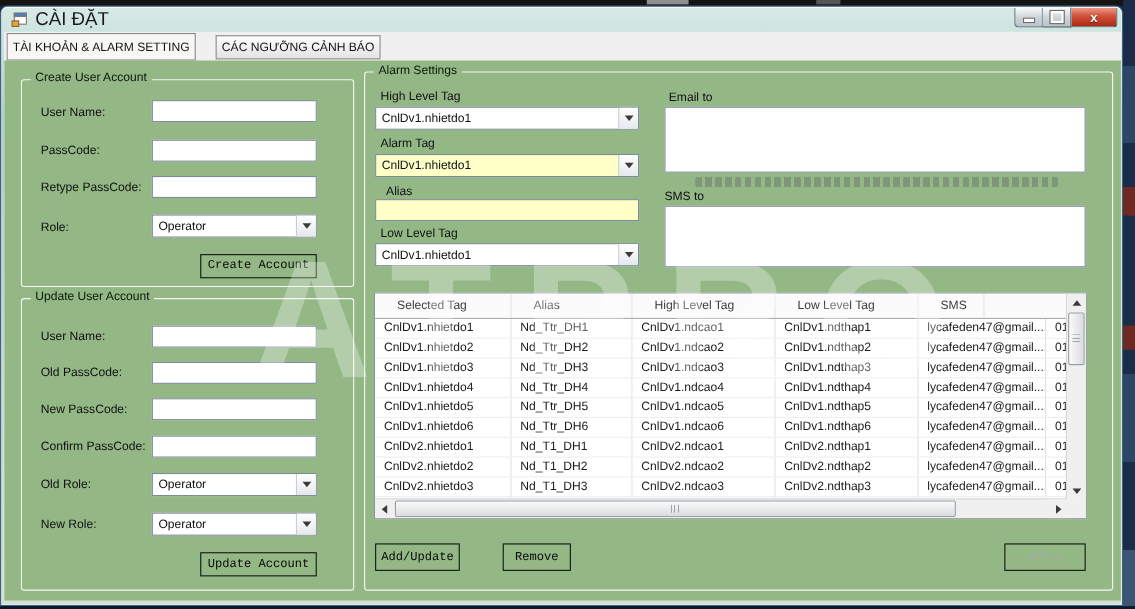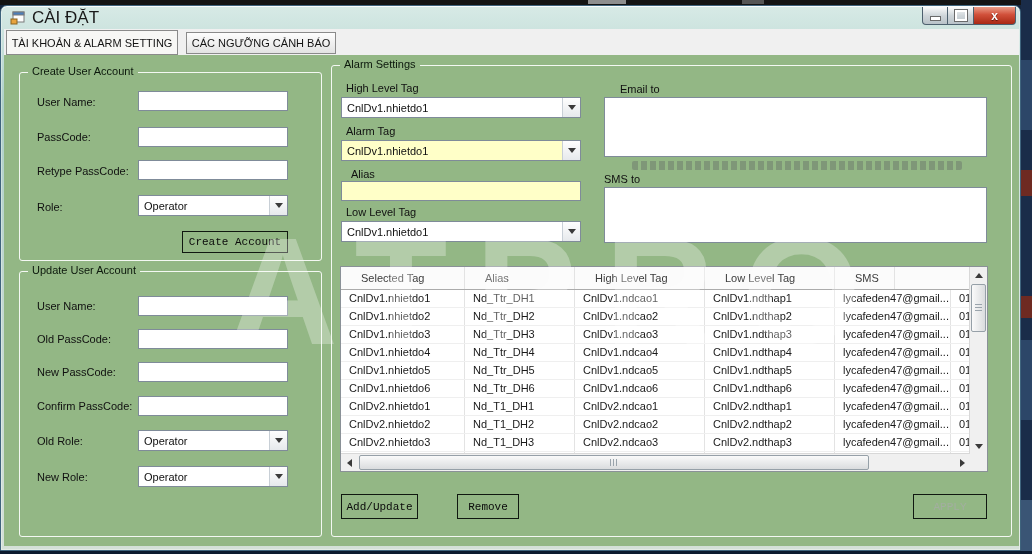--- a/index.html
+++ b/index.html
@@ -144,21 +144,21 @@
           </div>
       </div>
     </div>
 
     <div class="client">
 
       <div class="tabstrip">
         <div class="tab selected" style="left:2px;width:172px">
           <span>TÀI KHOẢN &amp; ALARM SETTING</span>
         </div>
-        <div class="tab" style="left:182px;width:150px">
+        <div class="tab" style="left:192px;width:150px">
           <span>CÁC NGƯỠNG CẢNH BÁO</span>
         </div>
       </div>
 
       <div class="tabpage">
 
         <div class="groupbox" style="left:15px;top:17px;width:303px;height:189px">
           <span class="gb-title">Create User Account</span>
           <span class="flabel" style="left:17px;top:23px">User Name:</span>
           <input class="tbox" style="left: 118px; top: 18px; width: 150px;" value="">
@@ -195,20 +195,23 @@
                 <span class="tri-down"></span>
               </span>
           </div>
           <span class="flabel" style="left:17px;top:199px">New Role:</span>
           <div class="combo" style="left:118px;top:194px;width:150px">
             <span>Operator</span>
             <span class="arrow-btn">
                 <span class="tri-down"></span>
               </span>
           </div>
+          <div class="btn" style="left:162px;top:230px;width:106px;height:22px">
+            <span>Update Account</span>
+          </div>
         </div>
 
         <div class="groupbox" style="left:327px;top:10px;width:681px;height:472px">
           <span class="gb-title">Alarm Settings</span>
 
           <span class="flabel" style="left:14px;top:16px">High Level Tag</span>
           <div class="combo" style="left:9px;top:31px;width:240px">
             <span>CnlDv1.nhietdo1</span>
             <span class="arrow-btn">
                 <span class="tri-down"></span>
@@ -227,21 +230,21 @@
           <input class="tbox yellow" style="left: 9px; top: 115px; width: 240px;" value="">
 
           <span class="flabel" style="left:14px;top:140px">Low Level Tag</span>
           <div class="combo" style="left:9px;top:155px;width:240px">
             <span>CnlDv1.nhietdo1</span>
             <span class="arrow-btn">
                 <span class="tri-down"></span>
               </span>
           </div>
 
-          <span class="flabel" style="left:288px;top:17px">Email to</span>
+          <span class="flabel" style="left:276px;top:17px">Email to</span>
           <textarea class="tarea" style="left: 272px; top: 31px; width: 383px; height: 60px;"></textarea>
           <div class="contact-strip" style="left:300px;top:95px;width:330px"></div>
 
           <span class="flabel" style="left:272px;top:107px">SMS to</span>
           <textarea class="tarea" style="left: 272px; top: 121px; width: 383px; height: 56px;"></textarea>
 
           <div class="grid" style="left:8px;top:200px;width:648px;height:206px">
             <div class="grid-viewport">
               <div class="grid-header">
                 <div class="hcell c0">Selected Tag</div>

